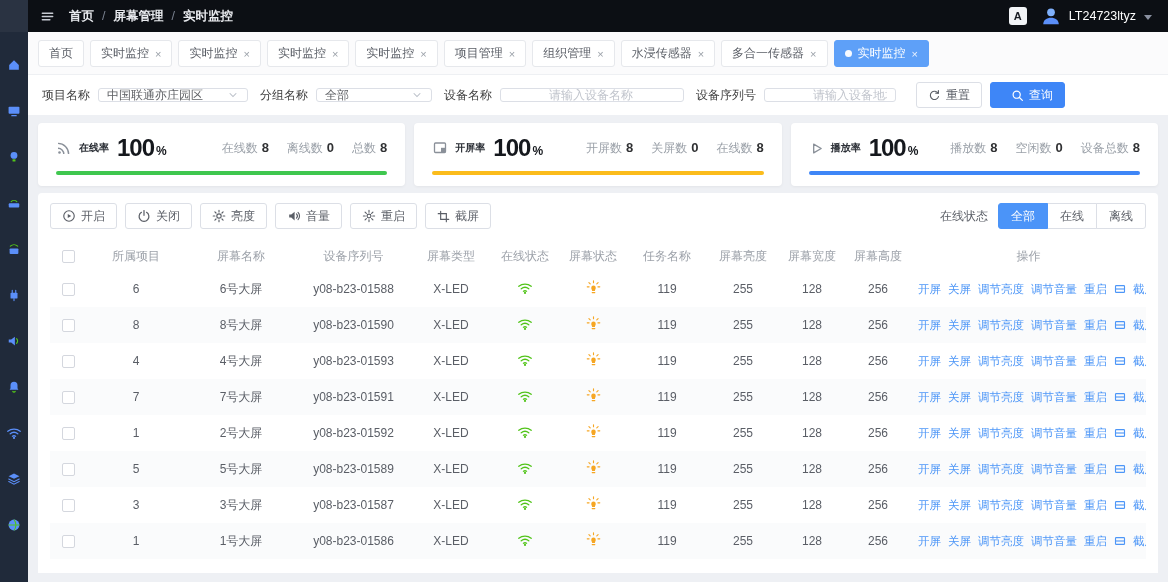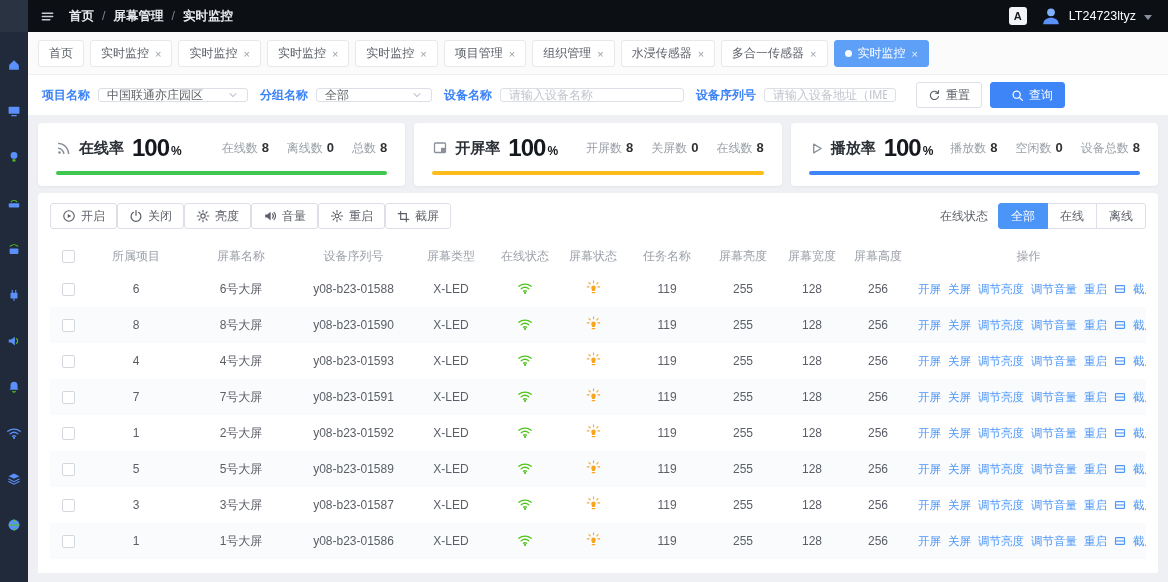--- a/index.html
+++ b/index.html
@@ -26,44 +26,44 @@
   
   .main { position:absolute; top:32px; left:28px; right:0; bottom:0; overflow:hidden; }
   .tabbar { background:#fbfbfc; border-bottom:1px solid #eef0f3; padding:8px 10px 7px; display:flex; gap:6px; align-items:center; }
   .tab { background:#fff; border:1px solid #e6e8ec; border-radius:3px; padding:4px 10px; color:#5a5e66; display:flex; align-items:center; gap:6px; cursor:pointer; white-space:nowrap; }
   .tab .close { color:#9aa0a8; font-size:11px; }
   .tab.active { background:#5ea0f8; border-color:#5ea0f8; color:#fff; }
   .tab.active .close { color:#eaf2ff; }
   .tab .dot { width:7px; height:7px; border-radius:50%; background:#fff; opacity:.95; }
 
   .filterbar { background:#fff; padding:7px 10px; display:flex; align-items:center; gap:8px; }
-  .flabel { font-weight:700; color:#3b82f6; margin-left:4px; white-space:nowrap; }
+  .flabel { font-weight:400; color:#404040; margin-left:4px; white-space:nowrap; }
   .select, .inputbox { height:14px; border:1px solid #dcdfe6; border-radius:3px; background:#fff; display:flex; align-items:center; padding:0 8px; color:#606266; }
   .select { justify-content:space-between; cursor:pointer; }
   .select .chev { color:#b8bec7; margin-left:6px; }
-  .inputbox input { border:none; outline:none; width:100%; font:inherit; color:#606266; background:transparent; }
+  .inputbox input { border:none; outline:none; width:100%; font:inherit; color:#606266; background:transparent;margin-left:40px; }
   .inputbox input::placeholder { color:#c0c4cc; }
   .btn { height:26px; border:1px solid #dcdfe6; background:#fff; border-radius:3px; padding:0 11px; display:flex; align-items:center; gap:5px; color:#5a5e66; font:inherit; cursor:pointer; white-space:nowrap; }
   .btn.primary { background:#3e86f7; border-color:#3e86f7; color:#fff;padding-left:20px; }
 
   .cards { display:flex; gap:9px; margin:8px 10px 7px; }
   .card { flex:1; background:#fff; border-radius:4px; box-shadow:0 1px 3px rgba(0,0,0,.05); padding:13px 18px 11px; }
   .card-top { display:flex; align-items:center; }
   .card-top .icn { color:#8a9099; }
-  .card-title { font-size:15px; font-weight:700; color:#2b2f36; margin:0 8px 0 7px; white-space:nowrap; }
+  .card-title { font-size:10px; font-weight:700; color:#2b2f36; margin:0 8px 0 7px; white-space:nowrap; }
   .card-value { font-size:24px; font-weight:700; color:#15181d; letter-spacing:-1px; line-height:1; }
   .card-unit { font-size:12px; font-weight:700; color:#15181d; align-self:flex-end; margin:0 0 2px 2px; }
   .card-metrics { margin-left:auto; display:flex; gap:18px; align-items:flex-end; white-space:nowrap; }
   .metric { color:#9aa0a8; }
   .metric b { color:#303133; margin-left:4px; font-size:13px; }
   .card-bar { height:4px; border-radius:2px; margin-top:11px; }
 
   .panel { margin:0 10px; background:#fff; border-radius:4px 4px 0 0; padding:10px 12px 0; height:380px; }
   .toolbar { display:flex; align-items:center; }
-  .toolbtns { display:flex; }
+  .toolbtns { display:flex; gap:8px; }
   .status-filter { margin-left:auto; display:flex; align-items:center; gap:10px; color:#5a5e66; }
   .segmented { display:flex; }
   .seg { height:26px; min-width:48px; padding:0 12px; display:flex; align-items:center; justify-content:center; border:1px solid #dcdfe6; background:#fff; color:#5a5e66; cursor:pointer; margin-left:-1px; }
   .seg:first-child { border-radius:3px 0 0 3px; margin-left:0; }
   .seg:last-child { border-radius:0 3px 3px 0; }
   .seg.active { background:#4b94f8; border-color:#4b94f8; color:#fff; position:relative; z-index:1; }
 
   table { width:100%; border-collapse:collapse; margin-top:12px; table-layout:fixed; }
   th { color:#9ca1a9; font-weight:400; height:30px; font-size:12px; text-align:center; }
   td { height:36px; color:#5a5e66; text-align:center; overflow:hidden; white-space:nowrap; }

